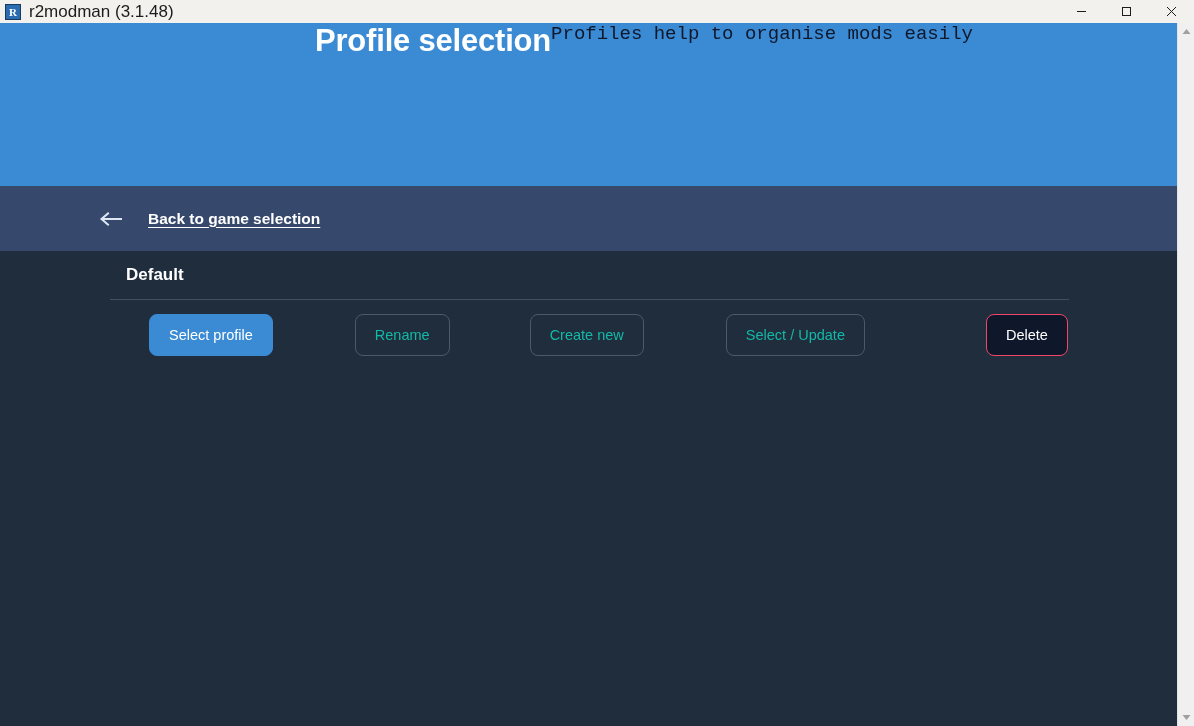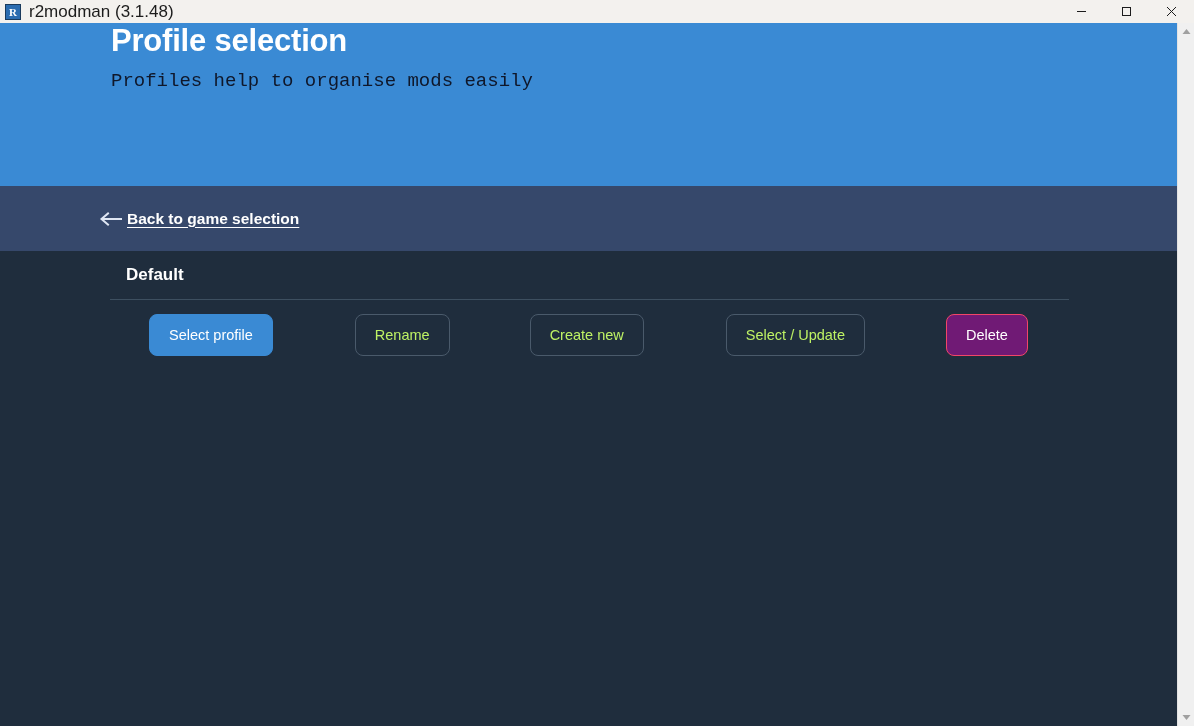--- a/index.html
+++ b/index.html
@@ -90,22 +90,22 @@
     overflow: hidden;
     position: relative;
   }
 
   
   .hero {
     background: #3a8ad4;
     height: 163px;
     padding: 0 0 0 111px;
     display: flex;
-    flex-direction: column;
-    justify-content: flex-start;
+    flex-direction: row;
+    justify-content: center;
   }
   .hero-title {
     font-size: 31px;
     font-weight: bold;
     color: #ffffff;
     letter-spacing: -0.2px;
     line-height: 1.15;
     margin-bottom: 11px;
   }
   .hero-subtitle {
@@ -120,21 +120,21 @@
   .navbar {
     background: #36486b;
     height: 65px;
     display: flex;
     align-items: center;
     padding-left: 99px;
   }
   .back-link {
     display: flex;
     align-items: center;
-    gap: 4px;
+    gap: 25px;
     text-decoration: none;
     cursor: pointer;
   }
   .back-arrow {
     color: #dfe6f3;
     display: flex;
     align-items: center;
     line-height: 1;
   }
   .back-arrow svg { display: block; }
@@ -195,27 +195,28 @@
     border: 1px solid transparent;
     line-height: 1;
   }
   .btn-primary {
     background: #3a8ad4;
     color: #ffffff;
     border-color: #3a8ad4;
   }
   .btn-outline {
     background: transparent;
-    color: #bef264;
+    color: #14b8a6;
     border-color: #4a5a6b;
   }
   .btn-danger {
-    background: #701a75;
+    background: #0f172a;
     color: #ffffff;
     border-color: #f14668;
+    margin-left: 40px;
   }
   .gap-1 { width: 82px; }
   .gap-2 { width: 80px; }
   .gap-3 { width: 82px; }
   .gap-4 { width: 81px; }
 
   
   .scrollbar {
     width: 17px;
     flex: 0 0 17px;

